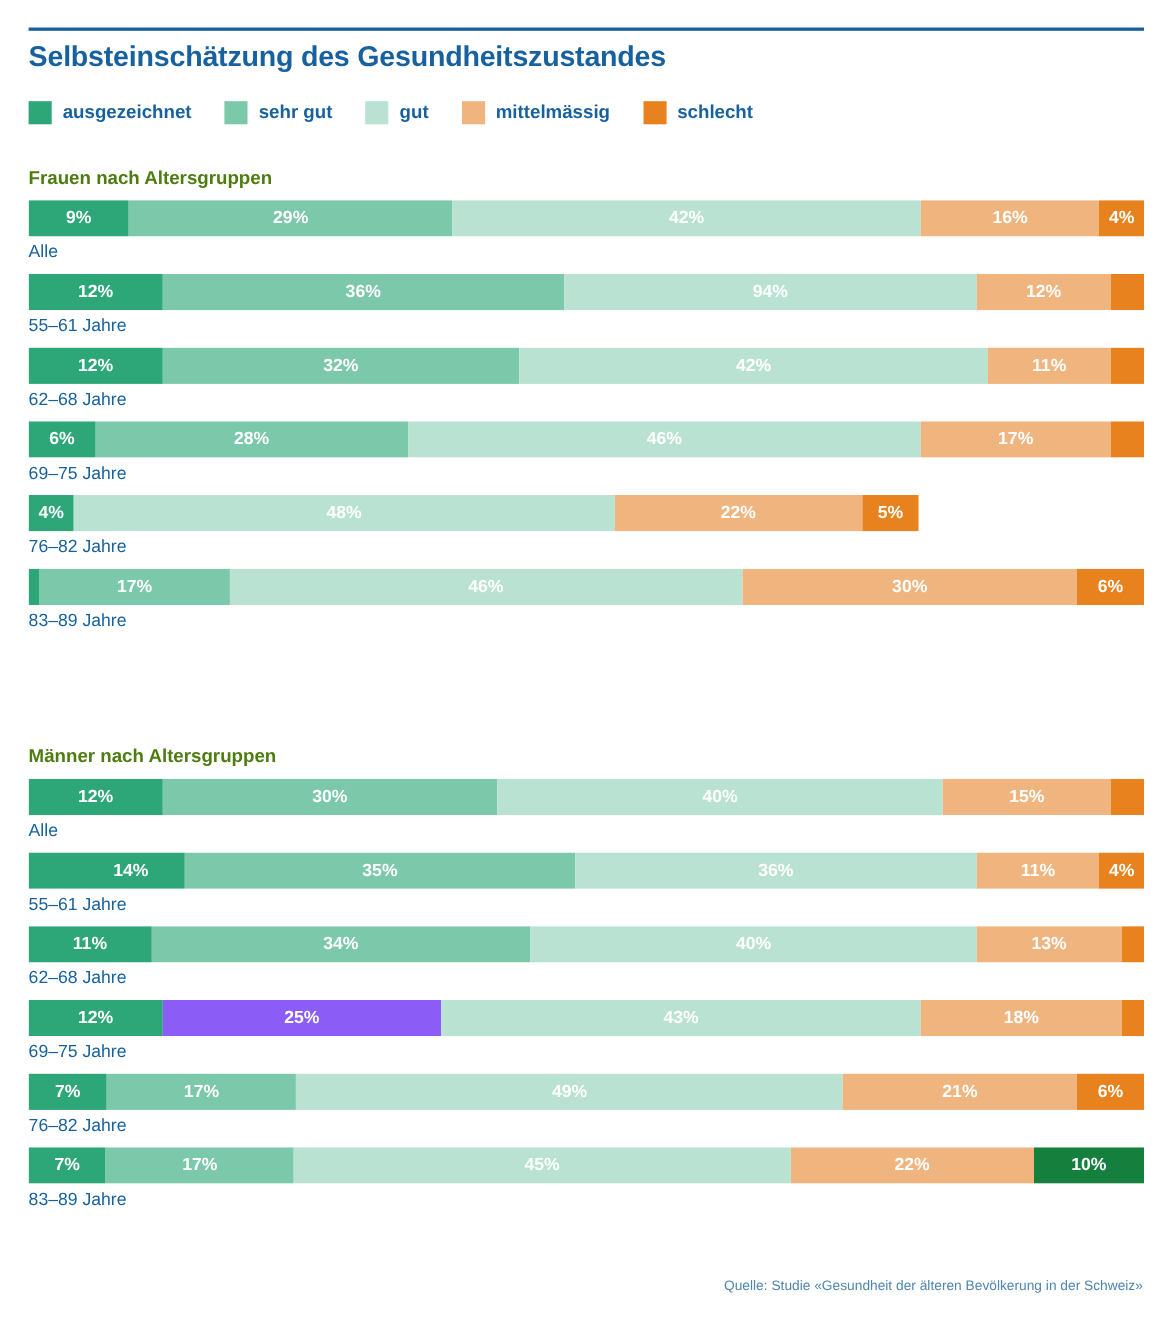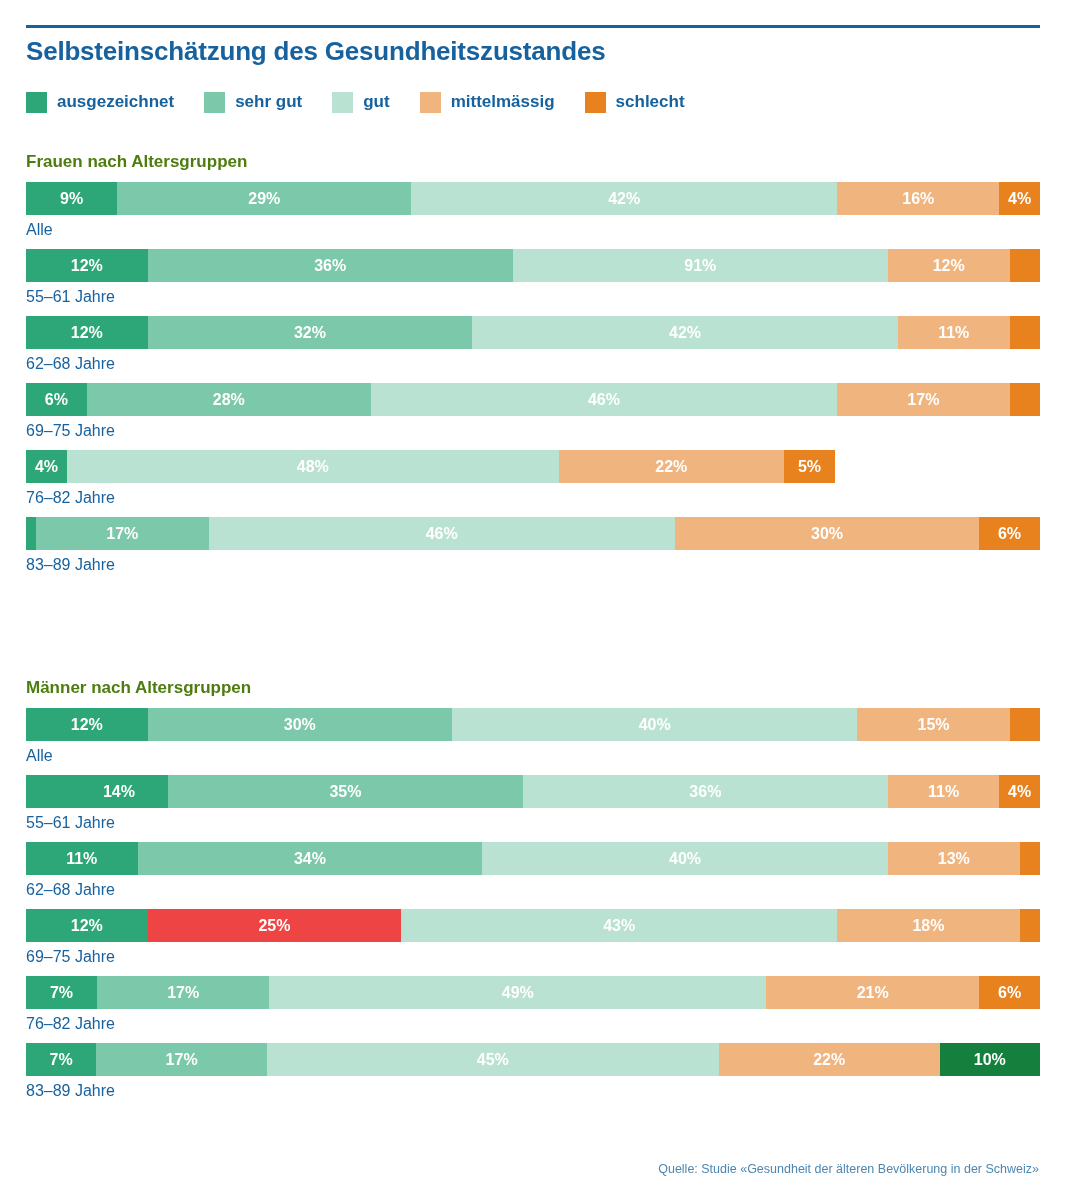--- a/index.html
+++ b/index.html
@@ -174,21 +174,21 @@
       </div>
       <div class="row">
         <div class="bar">
           <div class="seg" style="background: rgb(45, 167, 119); width: 12%;">
             <span class="seg-label">12%</span>
           </div>
           <div class="seg" style="background: rgb(124, 200, 171); width: 36%;">
             <span class="seg-label">36%</span>
           </div>
           <div class="seg" style="background: rgb(185, 226, 210); width: 37%;">
-            <span class="seg-label">91%</span>
+            <span class="seg-label">94%</span>
           </div>
           <div class="seg" style="background: rgb(240, 181, 127); width: 12%;">
             <span class="seg-label">12%</span>
           </div>
           <div class="seg" style="background: rgb(232, 130, 30); width: 3%;"></div>
         </div>
         <div class="row-label">55–61 Jahre</div>
       </div>
       <div class="row">
         <div class="bar">
@@ -318,21 +318,21 @@
           </div>
           <div class="seg" style="background: rgb(232, 130, 30); width: 2%;"></div>
         </div>
         <div class="row-label">62–68 Jahre</div>
       </div>
       <div class="row">
         <div class="bar">
           <div class="seg" style="background: rgb(45, 167, 119); width: 12%;">
             <span class="seg-label">12%</span>
           </div>
-          <div class="seg" style="background: #ef4444; width: 25%;">
+          <div class="seg" style="background: #8b5cf6; width: 25%;">
             <span class="seg-label">25%</span>
           </div>
           <div class="seg" style="background: rgb(185, 226, 210); width: 43%;">
             <span class="seg-label">43%</span>
           </div>
           <div class="seg" style="background: rgb(240, 181, 127); width: 18%;">
             <span class="seg-label">18%</span>
           </div>
           <div class="seg" style="background: rgb(232, 130, 30); width: 2%;"></div>
         </div>

